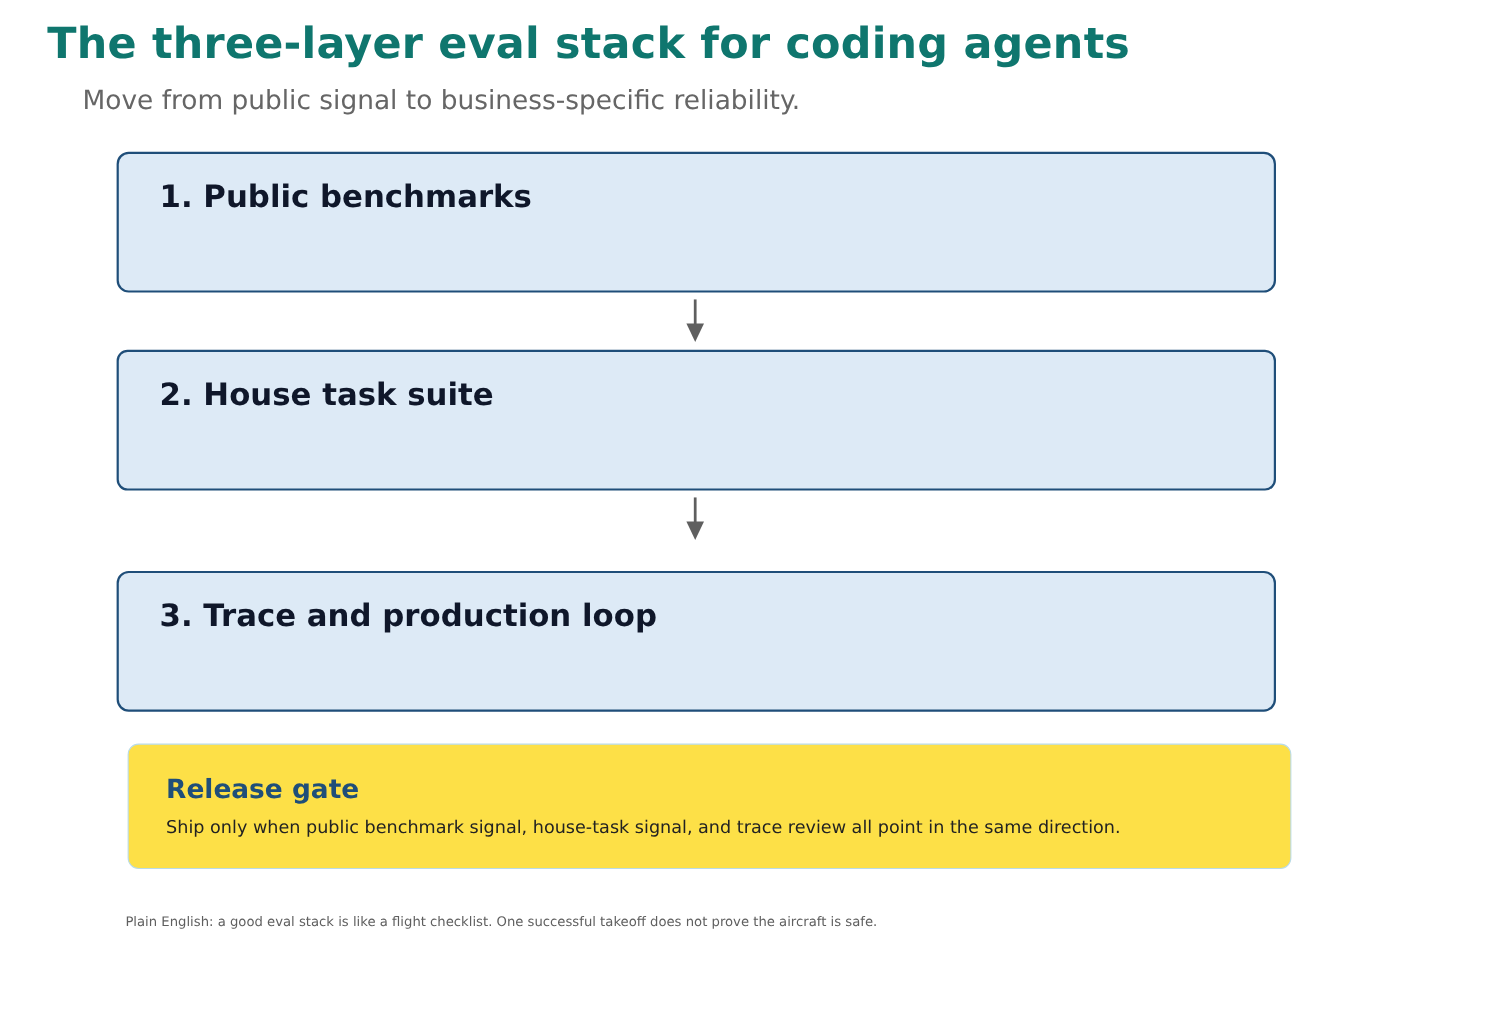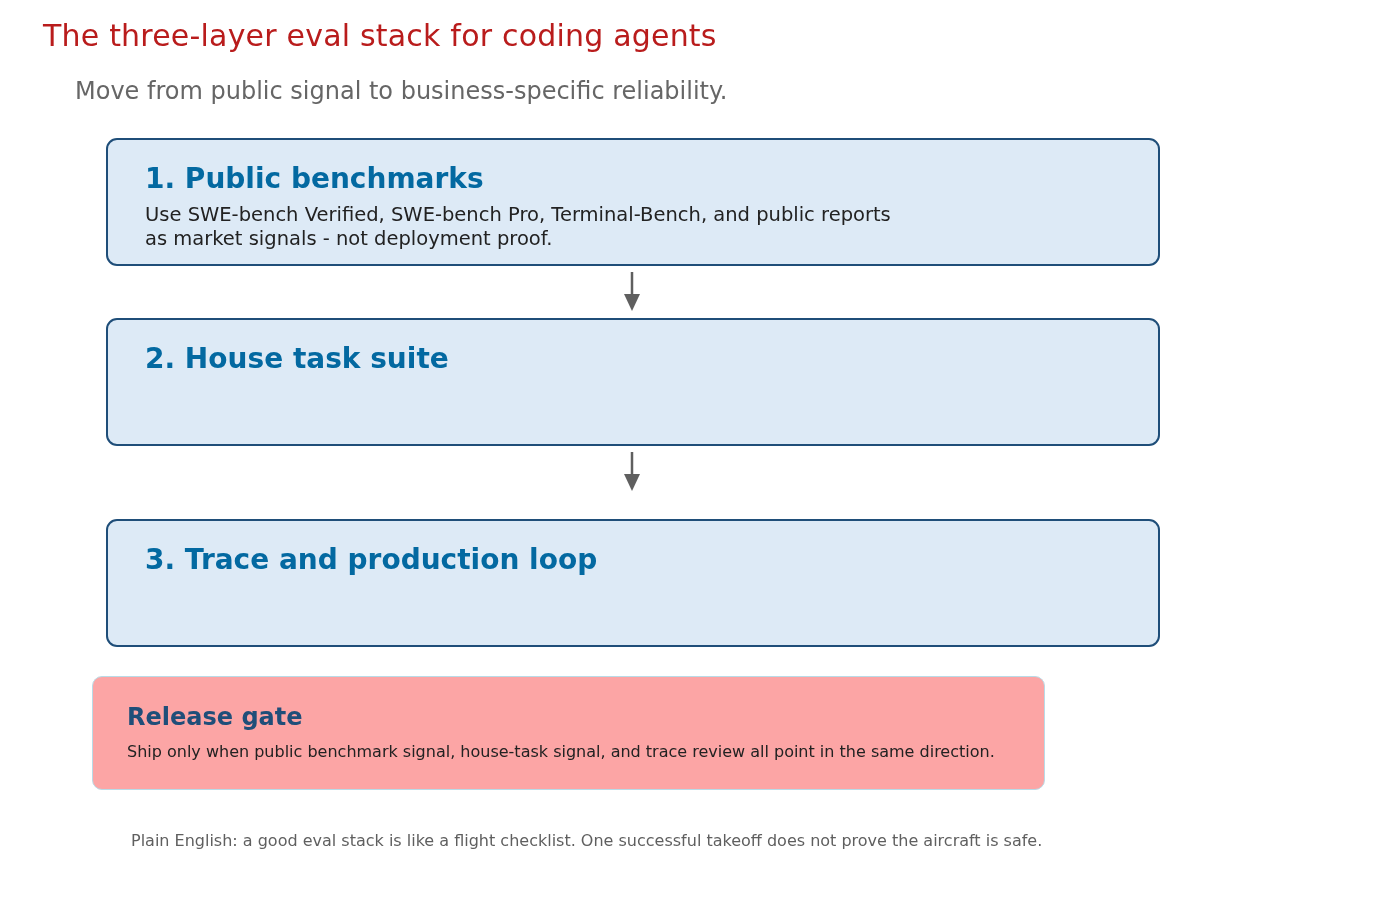--- a/index.html
+++ b/index.html
@@ -1,44 +1,43 @@
 <!DOCTYPE html>
 <html><head>
 <meta charset="utf-8">
 <style>
   html, body { margin:0; padding:0; background:#ffffff; }
   body { width:1374px; height:923px; position:relative; overflow:hidden; font-family:"DejaVu Sans", sans-serif; }
-  .title { position:absolute; left:43px; top:18px; font-size:30px; font-weight:normal; color:#b91c1c; white-space:nowrap; letter-spacing:0.2px; }
+  .title { position:absolute; left:43px; top:18px; font-size:39px; font-weight:bold; color:#0f766e; white-space:nowrap; letter-spacing:0.2px; }
   .subtitle { position:absolute; left:43px; top:77px; font-size:24px; color:#666666; white-space:nowrap;margin-left:32px; }
   .box { position:absolute; left:106px; width:1054px; height:128px; background:#ddeaf6; border:2.5px solid #1f4e79; border-radius:11px; box-sizing:border-box; }
-  .box .head { position:absolute; left:37px; top:22px; font-size:28px; font-weight:bold; color:#0369a1; white-space:nowrap; }
+  .box .head { position:absolute; left:37px; top:22px; font-size:28px; font-weight:bold; color:#0f172a; white-space:nowrap; }
   .box .desc { position:absolute; left:37px; top:63px; font-size:19.5px; line-height:23.5px; color:#222222; width:760px; }
   .arrow { position:absolute; left:622px; width:20px; height:40px; }
-  .gate { position:absolute; left:92px; top:676px; width:953px; height:114px; background:#fca5a5; border:1.5px solid #b9dbe7; border-radius:10px; box-sizing:border-box; }
+  .gate { position:absolute; left:116px; top:676px; width:1058px; height:114px; background:#fde047; border:1.5px solid #b9dbe7; border-radius:10px; box-sizing:border-box; }
   .gate .head { position:absolute; left:34px; top:26px; font-size:24px; font-weight:bold; color:#1f4e79; white-space:nowrap; }
   .gate .desc { position:absolute; left:34px; top:63px; font-size:16px; line-height:23.5px; color:#222222; width:940px; }
-  .footer { position:absolute; left:131px; top:831px; font-size:16px; color:#5f5f5f; white-space:nowrap; }
+  .footer { position:absolute; left:114px; top:831px; font-size:12px; color:#5f5f5f; white-space:nowrap; }
 </style>
 </head>
 <body>
 
 <div class="title">The three-layer eval stack for coding agents</div>
 <div class="subtitle">Move from public signal to business-specific reliability.</div>
 
 <div class="box" style="top:138px;">
   <div class="head">1. Public benchmarks</div>
-  <div class="desc">Use SWE-bench Verified, SWE-bench Pro, Terminal-Bench, and public reports as market signals - not deployment proof.</div>
 </div>
 
 <svg class="arrow" style="top:272px;" viewBox="0 0 20 40">
   <line x1="10" y1="0" x2="10" y2="24" stroke="#5f5f5f" stroke-width="2.5"></line>
   <polygon points="2,22 18,22 10,39" fill="#5f5f5f"></polygon>
 </svg>
 
-<div class="box" style="top:318px;">
+<div class="box" style="top:318px;border-radius:10px;">
   <div class="head">2. House task suite</div>
 </div>
 
 <svg class="arrow" style="top:452px;" viewBox="0 0 20 40">
   <line x1="10" y1="0" x2="10" y2="24" stroke="#5f5f5f" stroke-width="2.5"></line>
   <polygon points="2,22 18,22 10,39" fill="#5f5f5f"></polygon>
 </svg>
 
 <div class="box" style="top:519px;">
   <div class="head">3. Trace and production loop</div>

